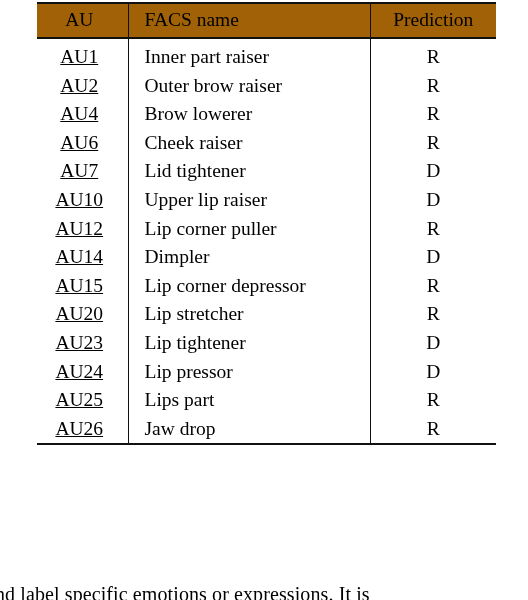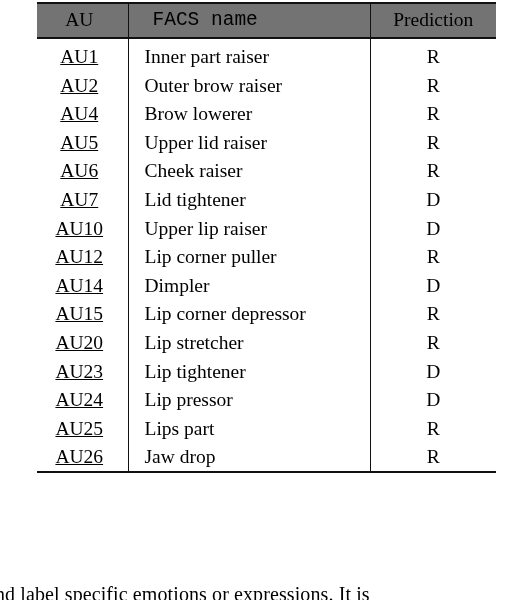--- a/index.html
+++ b/index.html
@@ -52,34 +52,34 @@
     border-collapse: collapse;
     table-layout: fixed;
     font-size: 19.5px;
   }
 
   table.au-table col.c-au     { width: 91px; }
   table.au-table col.c-name   { width: 242px; }
   table.au-table col.c-pred   { width: 126px; }
 
   thead tr {
-    background: #737373;
+    background: #a16207;
   }
 
   thead th {
     font-weight: normal;
     font-size: 19.5px;
     padding: 6px 0 7px 0;
     vertical-align: middle;
     line-height: 1.05;
     white-space: nowrap;
   }
 
   th.h-au   { text-align: center; padding-right: 6px; }
-  th.h-name { text-align: left;  padding-left: 24px; border-left: 1.6px solid #111; font-family: Liberation Mono, monospace; }
+  th.h-name { text-align: left;  padding-left: 16px; border-left: 1.6px solid #111; }
   th.h-pred { text-align: center; border-left: 1.6px solid #111; }
 
   tbody td {
     font-size: 19.5px;
     line-height: 1.0;
     padding: 4.55px 0 4.55px 0;
     vertical-align: middle;
     white-space: nowrap;
   }
 
@@ -149,25 +149,20 @@
           <td class="d-au">AU2</td>
           <td class="d-name">Outer brow raiser</td>
           <td class="d-pred">R</td>
         </tr>
         <tr>
           <td class="d-au">AU4</td>
           <td class="d-name">Brow lowerer</td>
           <td class="d-pred">R</td>
         </tr>
         <tr>
-          <td class="d-au">AU5</td>
-          <td class="d-name">Upper lid raiser</td>
-          <td class="d-pred">R</td>
-        </tr>
-        <tr>
           <td class="d-au">AU6</td>
           <td class="d-name">Cheek raiser</td>
           <td class="d-pred">R</td>
         </tr>
         <tr>
           <td class="d-au">AU7</td>
           <td class="d-name">Lid tightener</td>
           <td class="d-pred">D</td>
         </tr>
         <tr>

